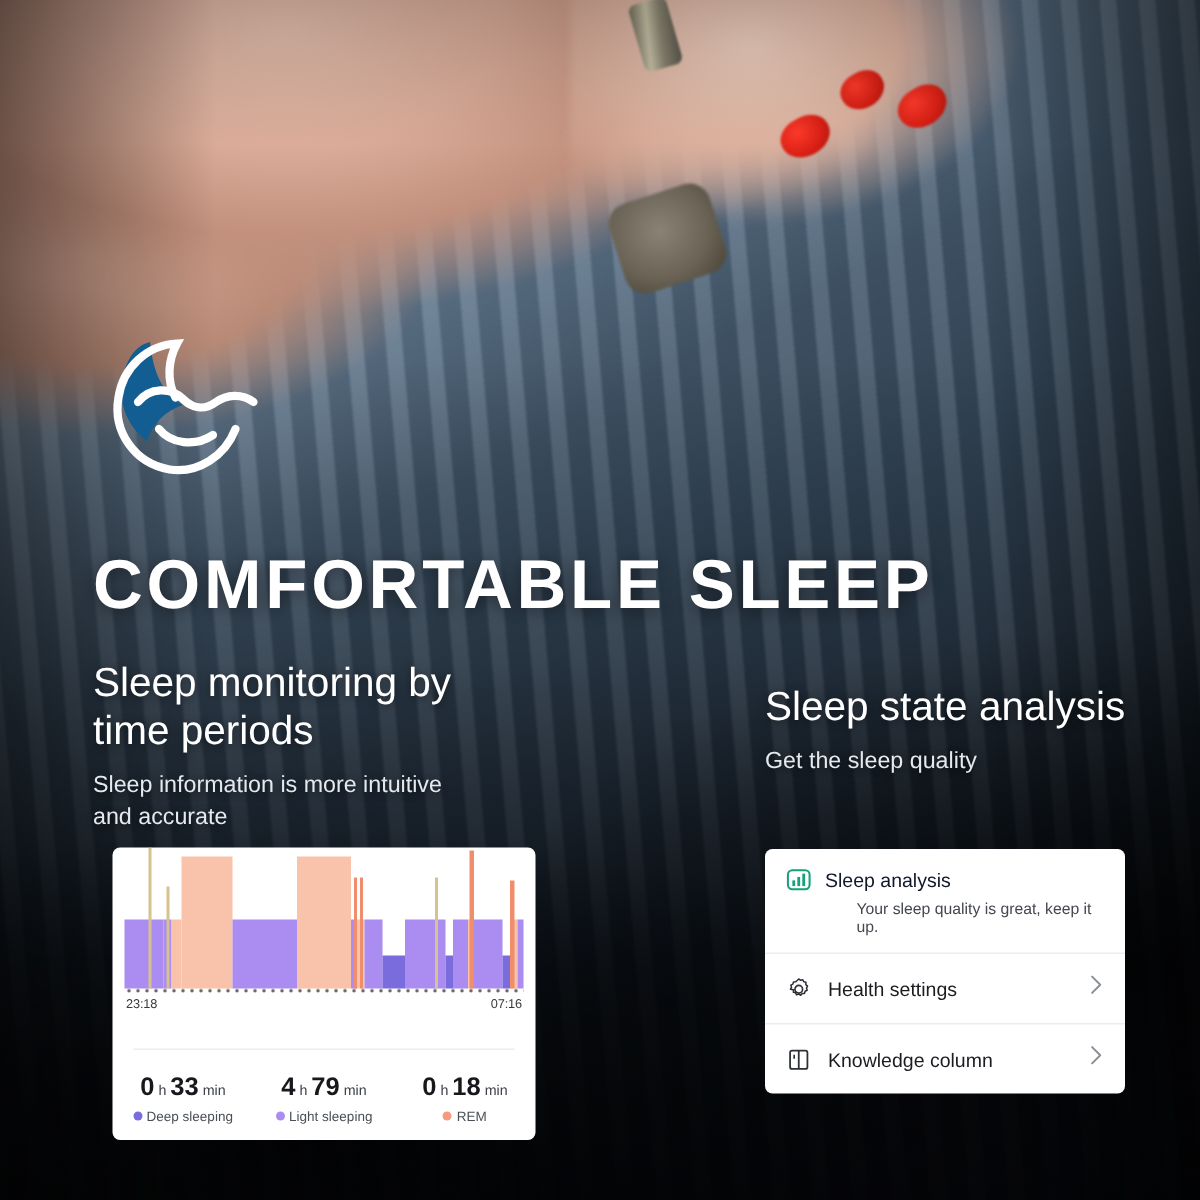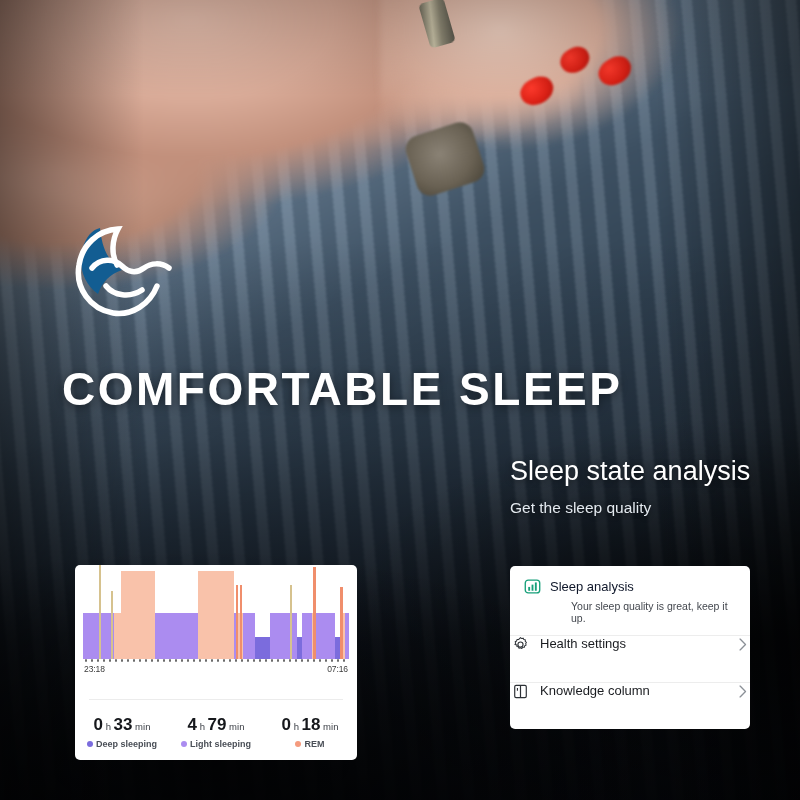--- a/index.html
+++ b/index.html
@@ -155,38 +155,38 @@
   .stats {
     position: absolute; left: 0; right: 0; top: 150px;
     display: flex; justify-content: space-around;
   }
   .stat { text-align: center; width: 33%; }
   .statVal { color: #16181c; white-space: nowrap; }
   .statVal .num { font-size: 17px; font-weight: 700; }
   .statVal .unit { font-size: 9.5px; font-weight: 400; color: #3d4148; }
   .statLeg {
     margin-top: 4px; font-size: 9px; color: #4a4f57;
-    display: flex; align-items: center; justify-content: center; gap: 3px; font-weight: bold;
+    display: flex; align-items: center; justify-content: center; gap: 3px;
   }
   .dot { width: 6px; height: 6px; border-radius: 50%; display: inline-block; }
 
   
   .cardList {
     position: absolute; left: 510px; top: 566px;
     width: 240px; height: 163px;
     background: #ffffff; border-radius: 5px; overflow: hidden;
   }
   .rowAnalysis { padding: 12px 14px 11px 14px; }
   .rowTitle { display: flex; align-items: center; gap: 9px; }
   .rowTitle .label { font-size: 13px; color: #0f172a; }
   .rowDesc { margin-left: 47px; margin-top: 5px; font-size: 10.5px; color: #44484f; }
   .rowSep { height: 1px; background: #ededed; margin: 0 0px; }
   .rowLink {
-    display: flex; align-items: flex-start; gap: 11px;
-    padding: 0 2px; height: 46px;
+    display: flex; align-items: center; gap: 11px;
+    padding: 0 14px; height: 46px;
   }
   .rowLink .label { font-size: 13px; color: #1a1c20; flex: 1; }
   .chev { color: #8b9097; }
   .ico { width: 17px; height: 17px; display: block; flex: 0 0 17px; }
 </style>
 </head>
 <body>
 
 <div class="stage">
 
@@ -208,20 +208,30 @@
       <path d="M38 16 C40 36 46 50 60 58 C48 62 40 70 36 82 C22 72 16 54 20 38 C24 24 30 18 38 16 Z" fill="#125d92"></path>
       <path d="M95 74 C88 92 70 104 51 101 C28 97 13 76 17 53 C20 33 36 18 56 17
                C50 28 49 42 55 53" fill="none" stroke="#ffffff" stroke-width="5.5" stroke-linecap="round"></path>
       <path d="M30 56 C38 46 52 46 60 54 C66 60 74 62 82 56 C89 51 99 50 107 56" fill="none" stroke="#ffffff" stroke-width="5.5" stroke-linecap="round"></path>
       <path d="M44 74 C52 84 68 86 80 78" fill="none" stroke="#ffffff" stroke-width="5.5" stroke-linecap="round"></path>
     </svg>
   </div>
 
   <div class="headline">COMFORTABLE SLEEP</div>
 
+  <div class="colL">
+    <div class="h2">
+      <div>Sleep monitoring by</div>
+      <div>time periods</div>
+    </div>
+    <div class="sub">
+      <div>Sleep information is more intuitive</div>
+      <div>and accurate</div>
+    </div>
+  </div>
 
   <div class="colR">
     <div class="h2">Sleep state analysis</div>
     <div class="sub">
       <div>Get the sleep quality</div>
     </div>
   </div>
 
   <div class="cardChart">
     <div class="chartArea" id="chartArea">

